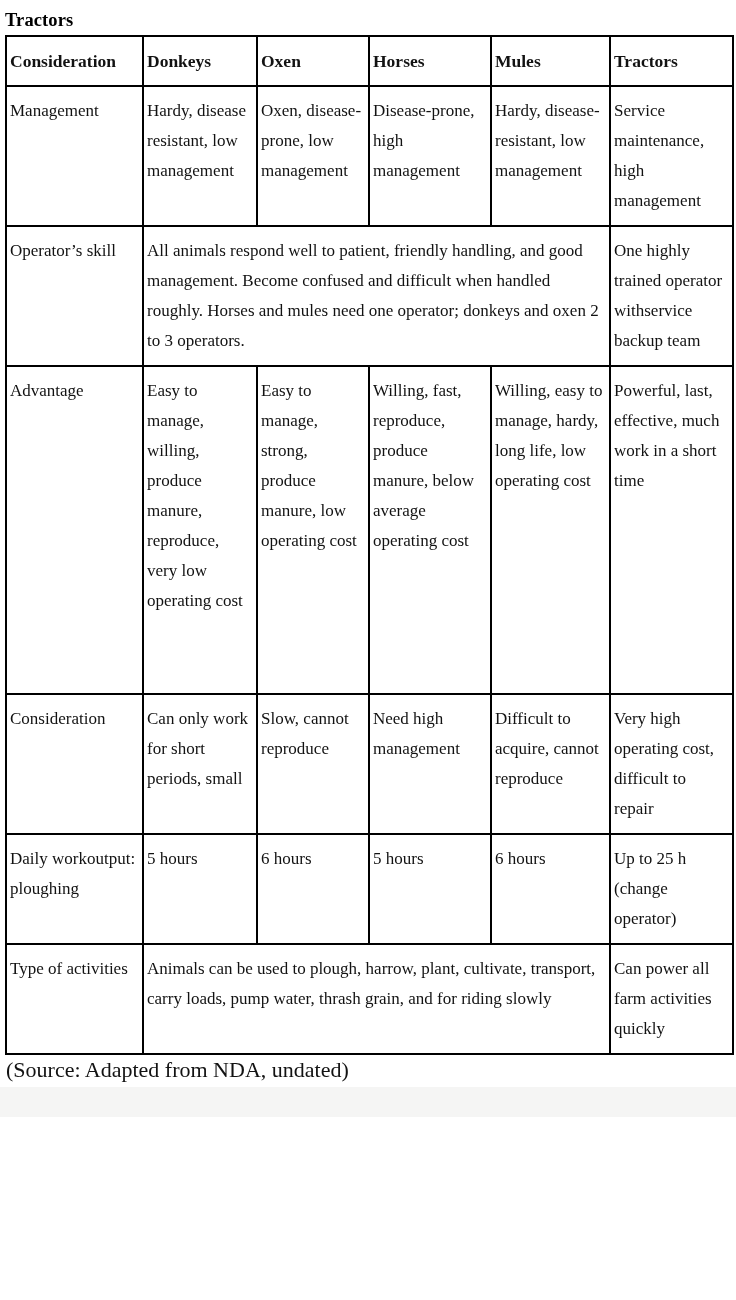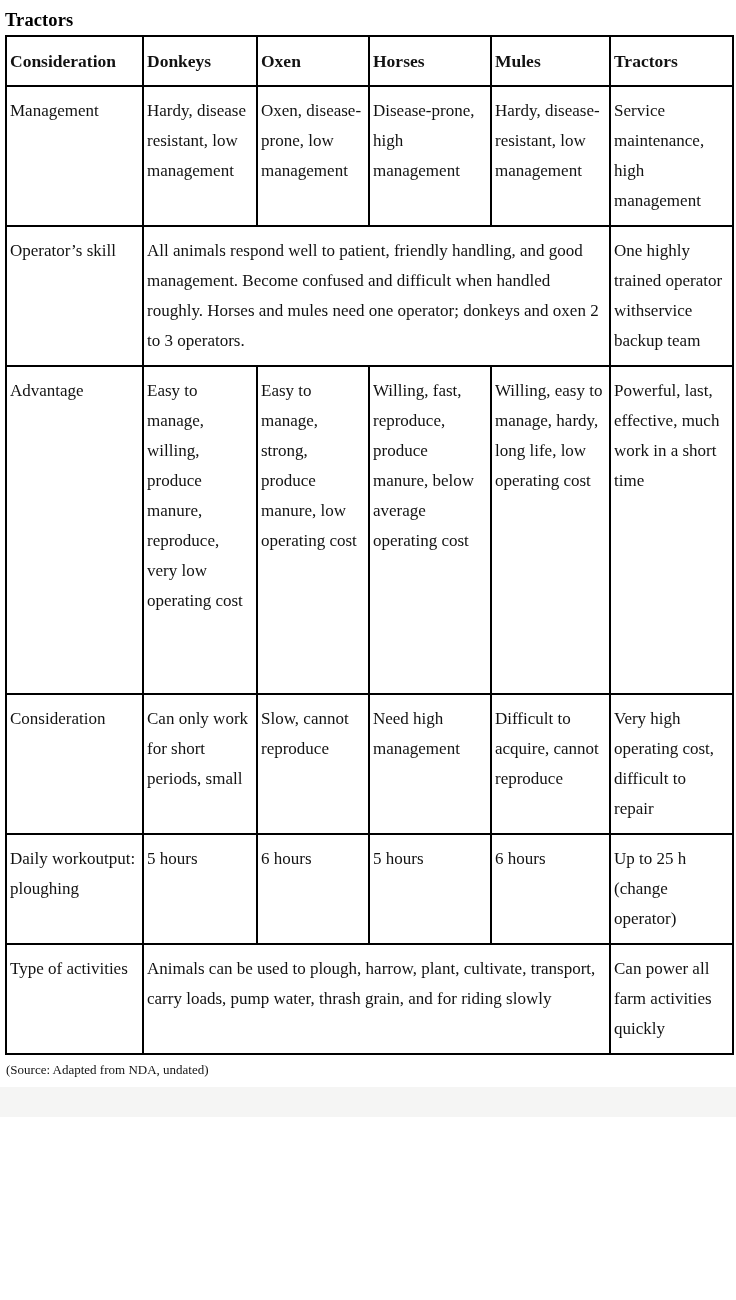--- a/index.html
+++ b/index.html
@@ -54,21 +54,21 @@
   tr.rh2  { height: 60px; }
   tr.rh3  { height: 122px; }
   tr.rh4  { height: 124px; }
   tr.rh5  { height: 99px; }
   tr.rh6  { height: 328px; }
   tr.rh7  { height: 124px; }
   tr.rh8  { height: 104px; }
   tr.rh9  { height: 95px; margin-top: 25px; }
   td.justify { text-align: justify; }
   .source-note {
-    font-size: 13px;
+    font-size: 22px;
     line-height: 30px;
     padding-left: 1px;
     color: #121212;
   }
   .footer-strip {
     width: 736px;
     height: 30px;
     background: #f5f5f4;
     margin-left: -5px;
     margin-top: 2px;

